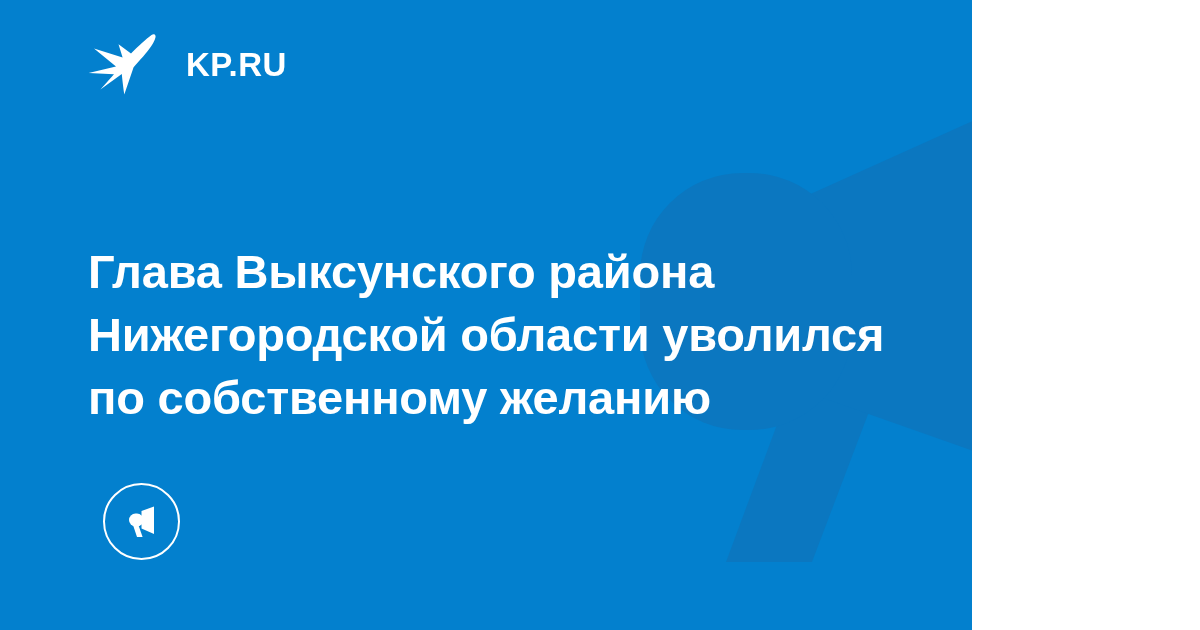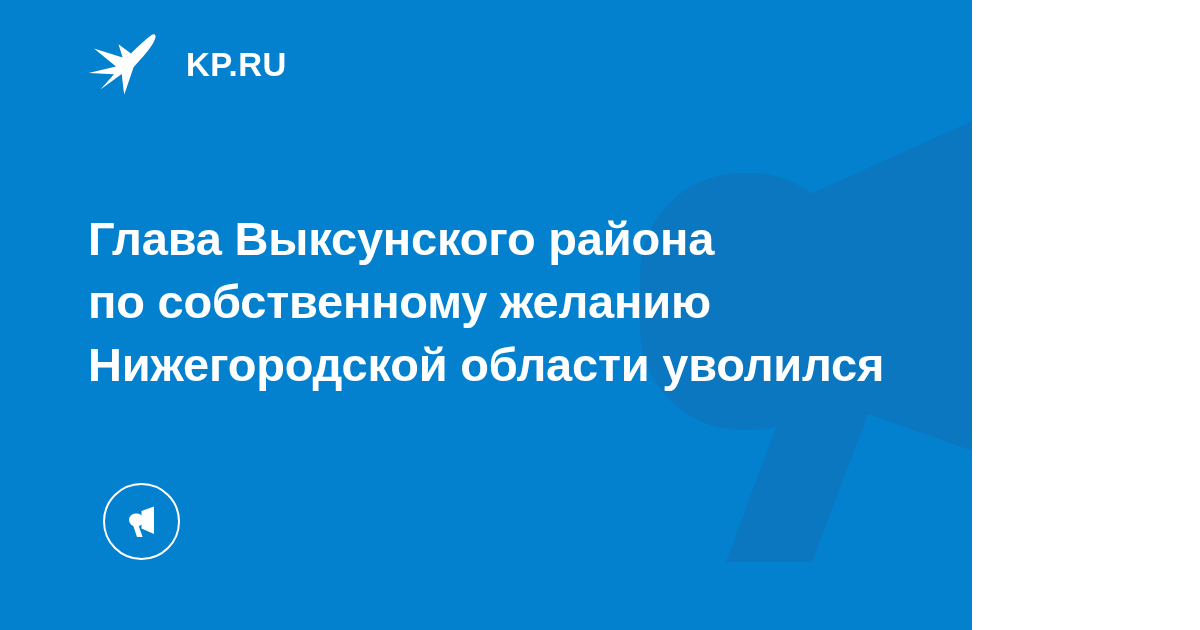--- a/index.html
+++ b/index.html
@@ -42,21 +42,21 @@
     font-weight:bold;
     letter-spacing:0.5px;
     line-height:1;
     white-space:nowrap;
     font-family:"Liberation Sans","DejaVu Sans",sans-serif;
   }
 
   
   .headline{
     position:absolute;
-    left:88px;top:176px;
+    left:88px;top:209px;
     width:1010px;
     color:#ffffff;
     font-size:47px;
     font-weight:600;
     line-height:63px;
     letter-spacing:-0.2px;
     font-family:"Liberation Sans","DejaVu Sans",sans-serif;
   }
   .headline .hl-line{display:block;white-space:nowrap;}
 
@@ -99,22 +99,22 @@
            L45.6 34.2
            C52.0 27.4 59.0 19.4 63.0 13.6
            C66.4 8.6 68.2 4.2 67.4 2.6
            C66.8 1.2 65.4 0.8 63.5 2.0 Z"></path>
     </svg>
     <span class="brand-name">KP.RU</span>
   </div>
 
   <h1 class="headline">
     <span class="hl-line">Глава Выксунского района</span>
+    <span class="hl-line">Нижегородской области уволился</span>
     <span class="hl-line">по собственному желанию</span>
-    <span class="hl-line">Нижегородской области уволился</span>
   </h1>
 
   <div class="badge">
     <svg width="40" height="40" viewBox="0 0 40 40" aria-hidden="true">
       <g fill="#ffffff">
 
         <path d="M19.5 9.0 L32.0 4.5 L32.0 32.0 L19.5 26.5 Z"></path>
 
         <rect x="7.0" y="11.5" width="14.5" height="13.0" rx="6.5" ry="6.5"></rect>
 

